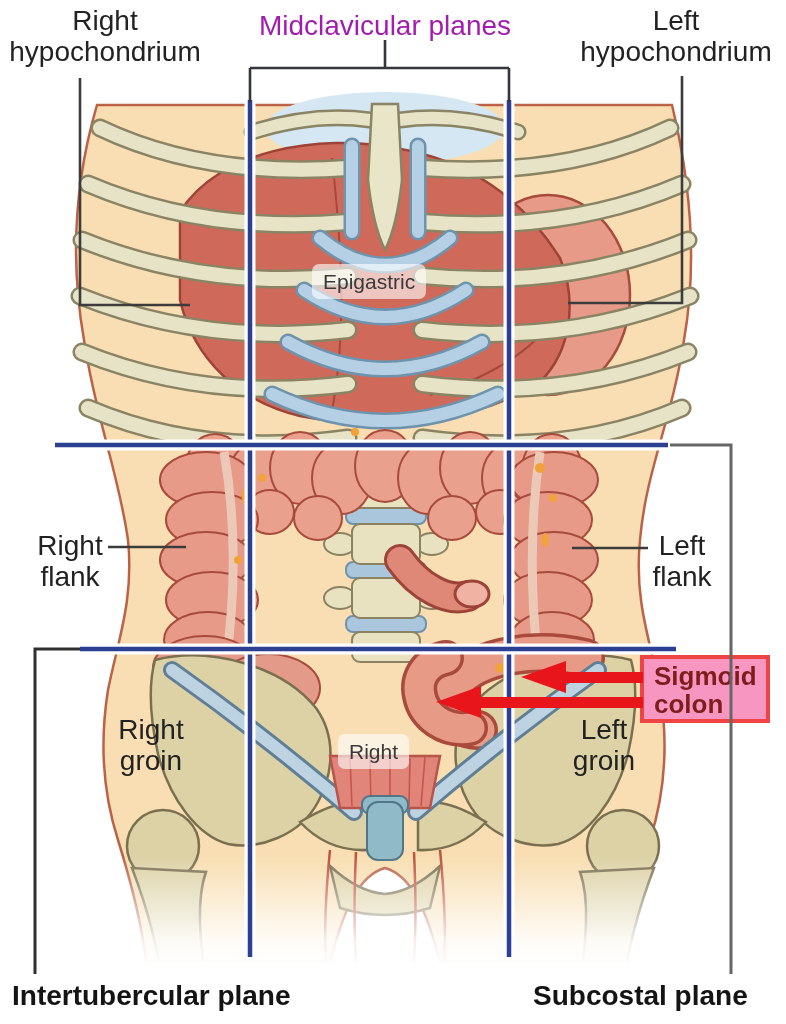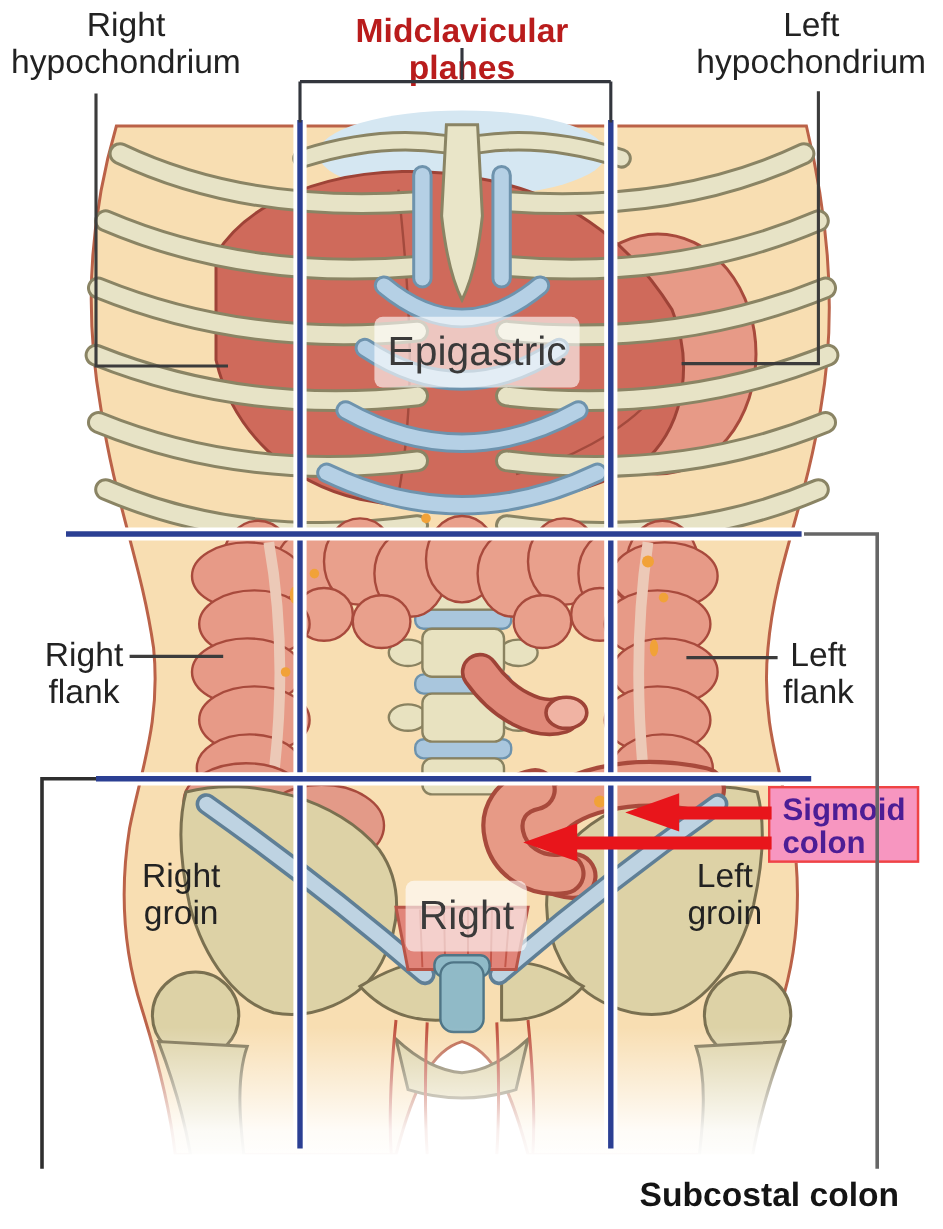--- a/index.html
+++ b/index.html
@@ -4,25 +4,25 @@
 <style>
   html,body{margin:0;padding:0;background:#ffffff;}
   .stage{position:relative;width:786px;height:1024px;background:#ffffff;overflow:hidden;
          font-family:"Liberation Sans",sans-serif;}
   .layer{position:absolute;left:0;top:0;width:786px;height:1024px;}
   svg{display:block;}
   .overlay{pointer-events:none;}
   
   .lbl{position:absolute;color:#222;font-size:28px;line-height:31px;text-align:center;
        white-space:pre-line;letter-spacing:0px;}
-  .lbl.bold{font-weight:bold;color:#b91c1c;}
-  .tag{position:absolute;font-size:34px;line-height:33px;color:#3a3a3a;text-align:center;
-       background:rgba(255,255,255,0.62);border-radius:7px;padding:13px 11px;white-space:pre-line;}
+  .lbl.bold{font-weight:normal;color:#a21caf;}
+  .tag{position:absolute;font-size:21px;line-height:33px;color:#3a3a3a;text-align:center;
+       background:rgba(255,255,255,0.62);border-radius:7px;padding:1px 11px;white-space:pre-line;}
   .callout{position:absolute;left:640px;top:655px;width:112px;height:57px;
-           background:#f796c0;border:2px solid #ef4444;color:#4c1d95;font-weight:bold;
+           background:#f796c0;border:4px solid #ef4444;color:#7f1d1d;font-weight:bold;
            font-size:26px;line-height:28px;padding:3px 0 0 10px;white-space:pre-line;text-align:left;}
   .plane-label{position:absolute;font-weight:bold;font-size:28px;color:#141414;white-space:nowrap;}
 </style>
 </head>
 <body>
 
 <div class="stage">
 
   <svg class="layer" viewBox="0 0 786 1024" width="786" height="1024">
     <defs>
@@ -227,21 +227,22 @@
 
     <div class="lbl" style="left:95px;top:714px;width:112px;">Right
 groin</div>
     <div class="tag" style="left:338px;top:734px;">Right</div>
     <div class="lbl" style="left:548px;top:714px;width:112px;">Left
 groin</div>
 
     <div class="callout">Sigmoid
 colon</div>
 
-    <div class="plane-label" style="left:533px;top:980px;">Subcostal colon</div>
+    <div class="plane-label" style="left:12px;top:980px;">Intertubercular plane</div>
+    <div class="plane-label" style="left:533px;top:980px;">Subcostal plane</div>
   </div>
 
   <svg class="layer overlay" viewBox="0 0 786 1024" width="786" height="1024">
 
     <g>
       <path d="M250,100 V957 M509,100 V957" stroke="#ffffff" stroke-width="11" fill="none"></path>
       <path d="M250,100 V957 M509,100 V957" stroke="#2b3f93" stroke-width="4.5" fill="none"></path>
     </g>
 
     <g>

